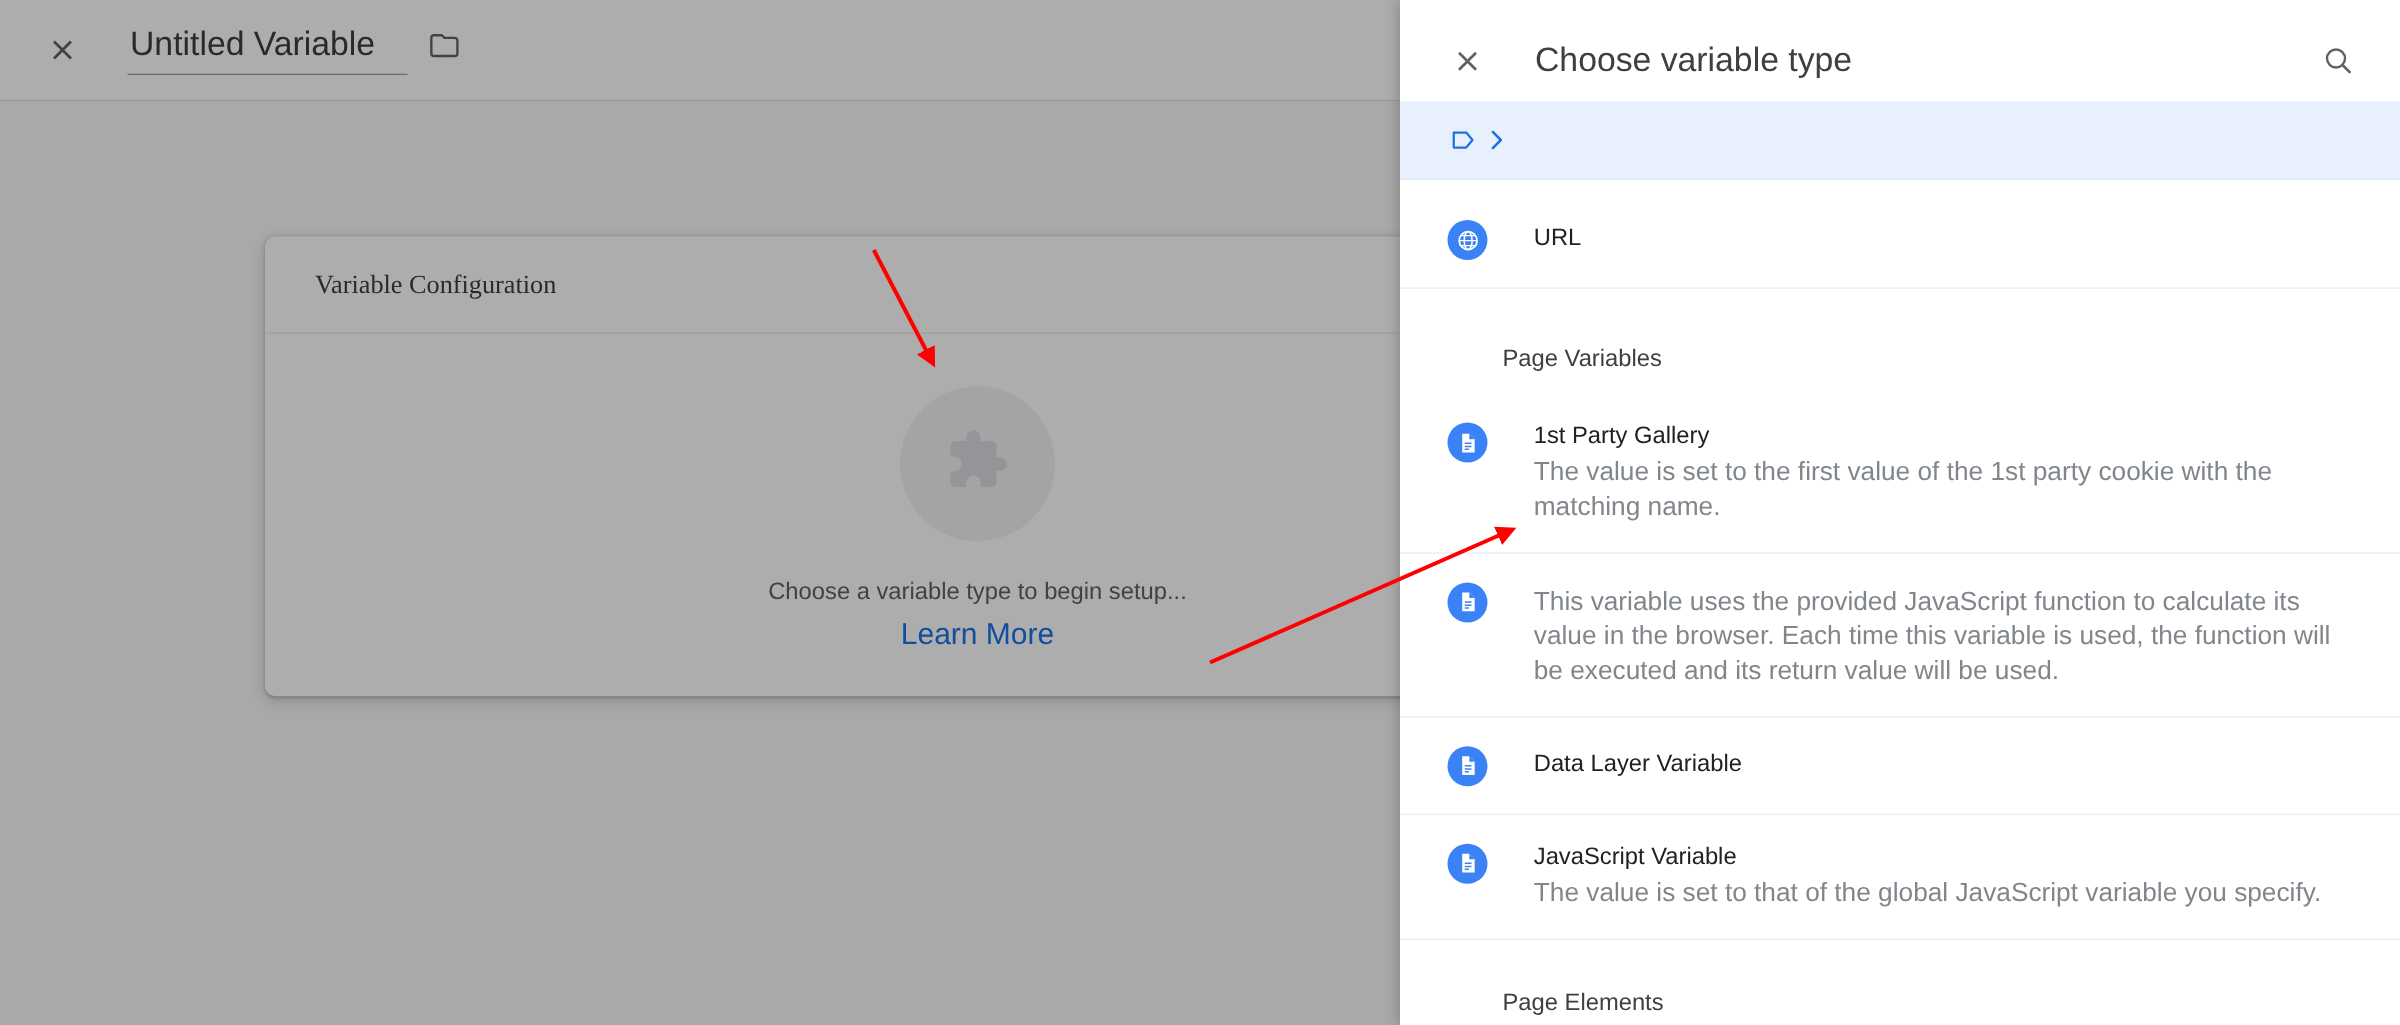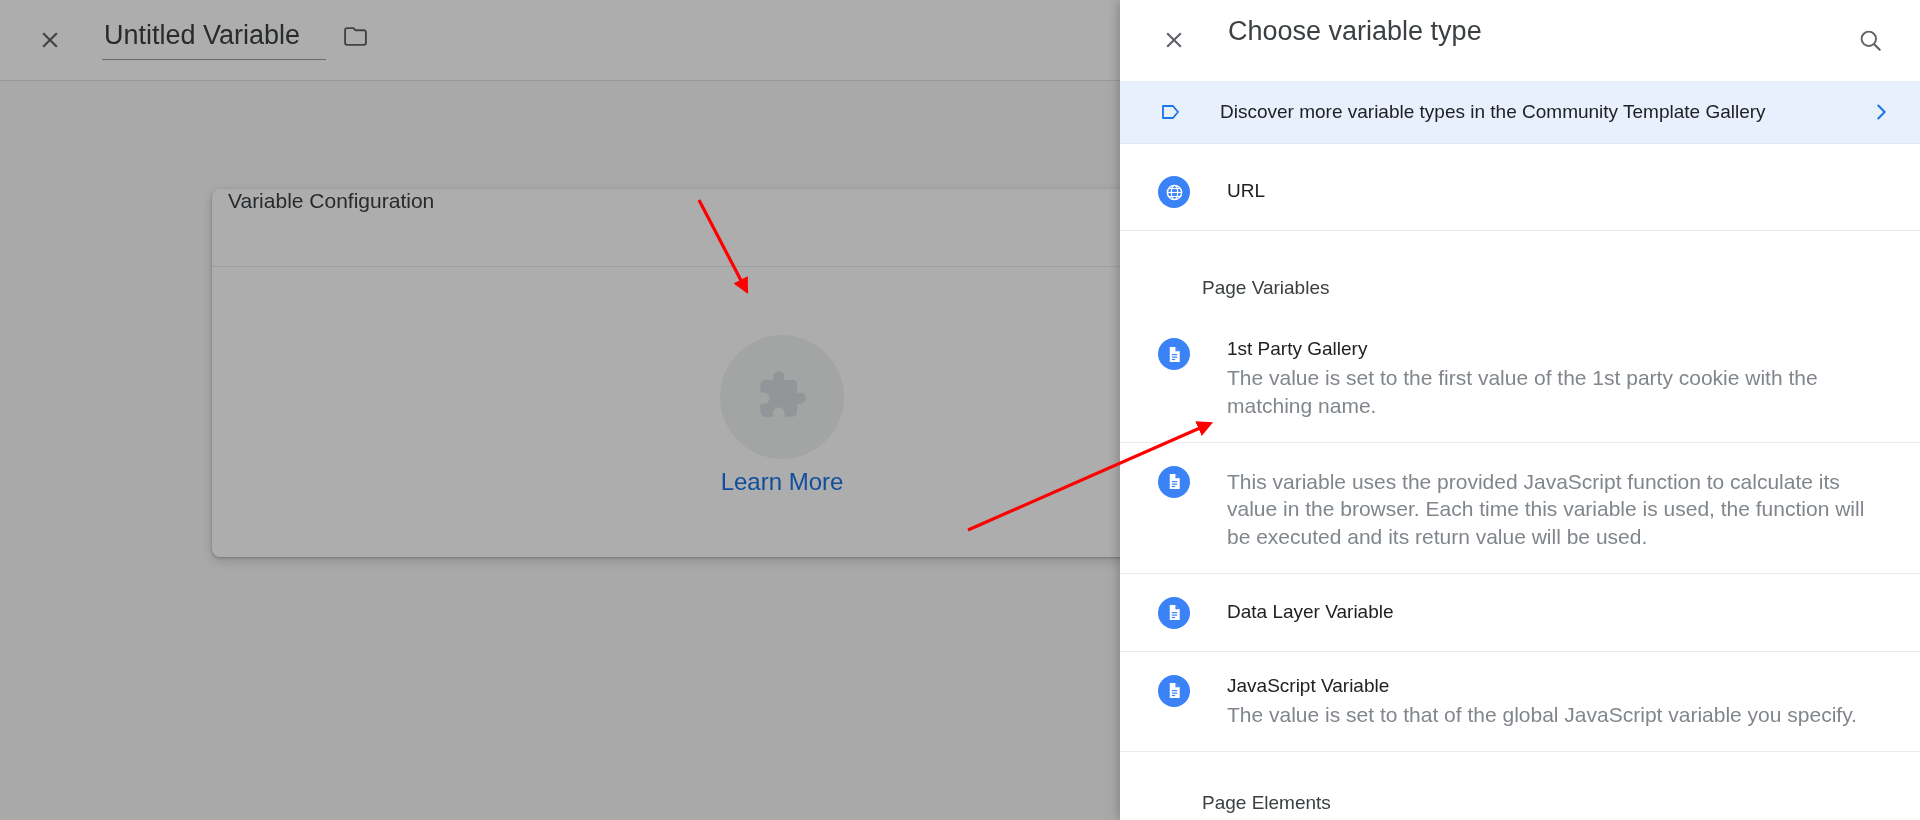--- a/index.html
+++ b/index.html
@@ -82,23 +82,25 @@
     top: 108px;
     width: 1140px;
     background: #ffffff;
     border-radius: 8px;
     box-shadow: 0 1px 3px rgba(60,64,67,.30), 0 4px 10px 2px rgba(60,64,67,.15);
     overflow: hidden;
   }
   .config-card-header {
     height: 78px;
     display: flex;
-    padding-left: 16px;
+    align-items: center;
+    padding-left: 40px;
     border-bottom: 1px solid #e8eaed;
     box-sizing: border-box;
+    font-family: Liberation Serif, serif;
   }
   .config-card-title {
     font-size: 21px;
     color: #3c4043;
   }
   .config-card-body {
     height: 290px;
     display: flex;
     flex-direction: column;
     align-items: center;
@@ -145,21 +147,21 @@
     box-shadow: -2px 0 10px rgba(0,0,0,.22);
     display: flex;
     flex-direction: column;
     overflow: hidden;
   }
 
   .drawer-header {
     height: 81px;
     flex: none;
     display: flex;
-    align-items: flex-start;
+    align-items: center;
     background: #ffffff;
     padding: 16px 26px 0 30px;
     box-sizing: border-box;
   }
   .drawer-title {
     margin-left: 30px;
     font-size: 27px;
     color: #3c4043;
     flex: 1;
     white-space: nowrap;
@@ -310,20 +312,21 @@
           <div class="config-card-title">Variable Configuration</div>
         </div>
         <div class="config-card-body">
           <div class="empty-circle">
             <span>
               <svg width="52" height="52" viewBox="0 0 24 24">
                 <path d="M20.5 11H19V7c0-1.1-.9-2-2-2h-4V3.5C13 2.12 11.88 1 10.5 1S8 2.12 8 3.5V5H4c-1.1 0-1.99.9-1.99 2v3.8H3.5c1.49 0 2.7 1.21 2.7 2.7s-1.21 2.7-2.7 2.7H2V20c0 1.1.9 2 2 2h3.8v-1.5c0-1.49 1.21-2.7 2.7-2.7s2.7 1.21 2.7 2.7V22H17c1.1 0 2-.9 2-2v-4h1.5c1.38 0 2.5-1.12 2.5-2.5S21.88 11 20.5 11z" fill="#dadce0"></path>
               </svg>
             </span>
           </div>
+          <div class="empty-hint">Choose a variable type to begin setup...</div>
           <a class="learn-more" href="#">Learn More</a>
         </div>
       </div>
     </div>
 
     <div class="scrim"></div>
   </div>
 
   <div class="drawer">
 
@@ -341,21 +344,20 @@
         </svg>
       </div>
     </div>
 
     <div class="gallery-banner">
       <span class="gallery-icon">
         <svg width="24" height="24" viewBox="0 0 24 24">
           <path d="M4 6h10l5 6-5 6H4z" fill="none" stroke="#1a73e8" stroke-width="1.8" stroke-linejoin="round"></path>
         </svg>
       </span>
-      <span class="gallery-text">Discover more variable types in the Community Template Gallery</span>
       <span class="gallery-chevron">
         <svg width="22" height="22" viewBox="0 0 24 24">
           <path d="M9 5l7 7-7 7" fill="none" stroke="#1a73e8" stroke-width="2.2" stroke-linecap="round" stroke-linejoin="round"></path>
         </svg>
       </span>
     </div>
 
     <div class="drawer-list">
       <div class="list-inner" id="list-inner">
         <div class="top-partial"></div>

